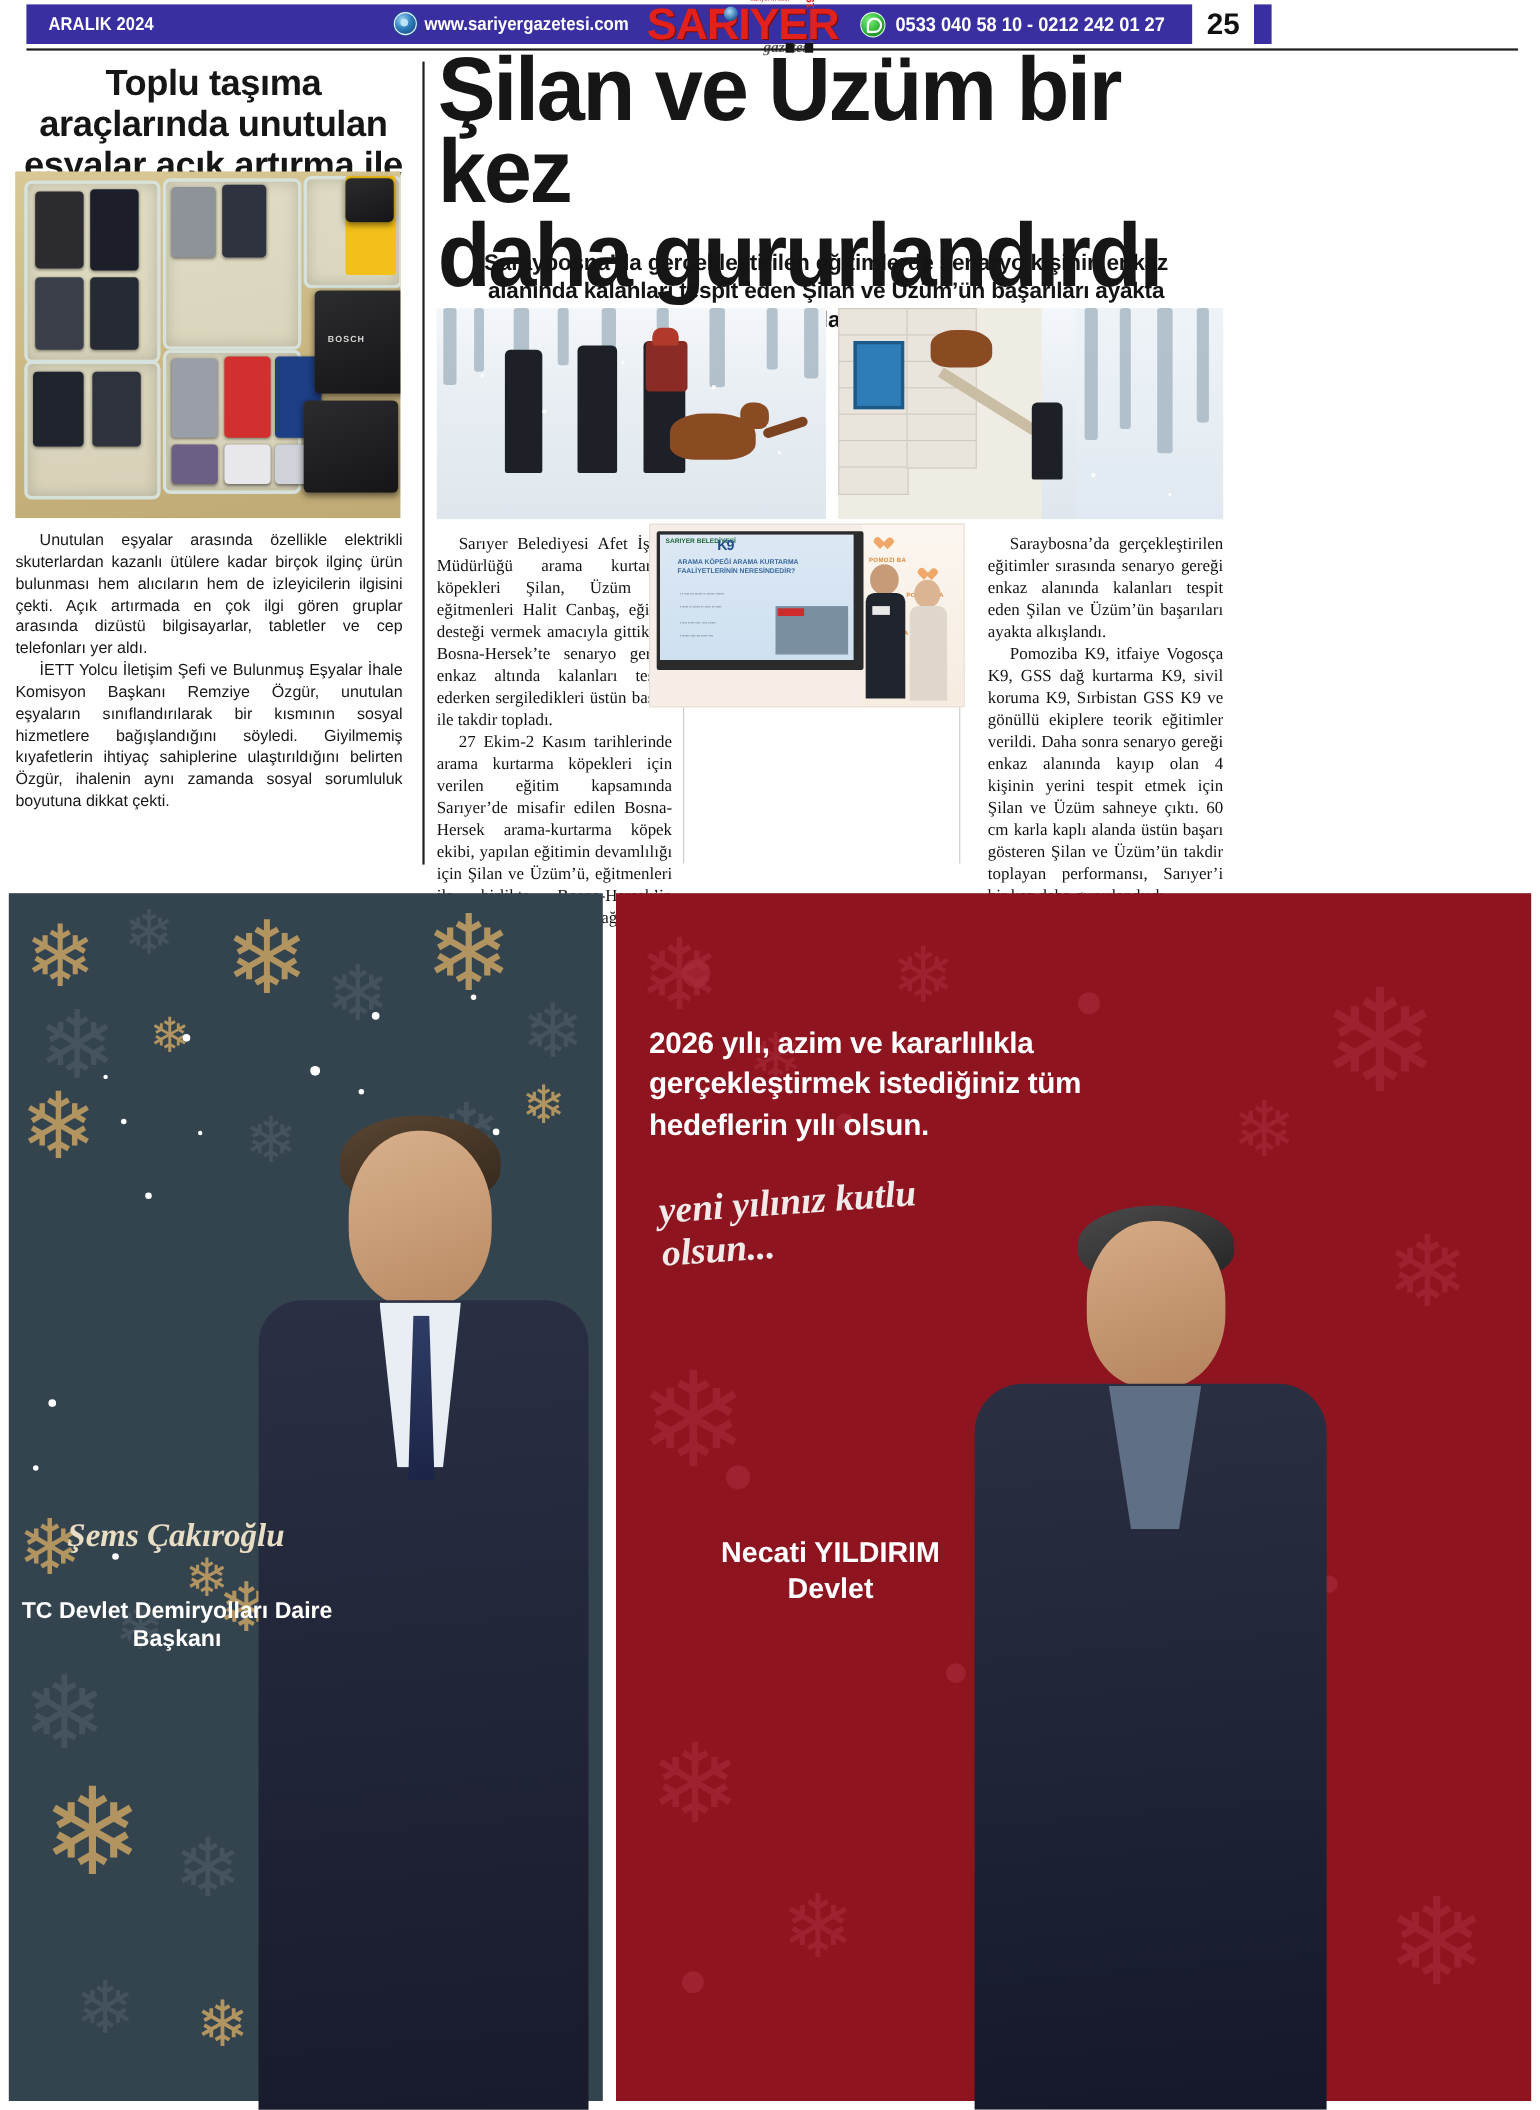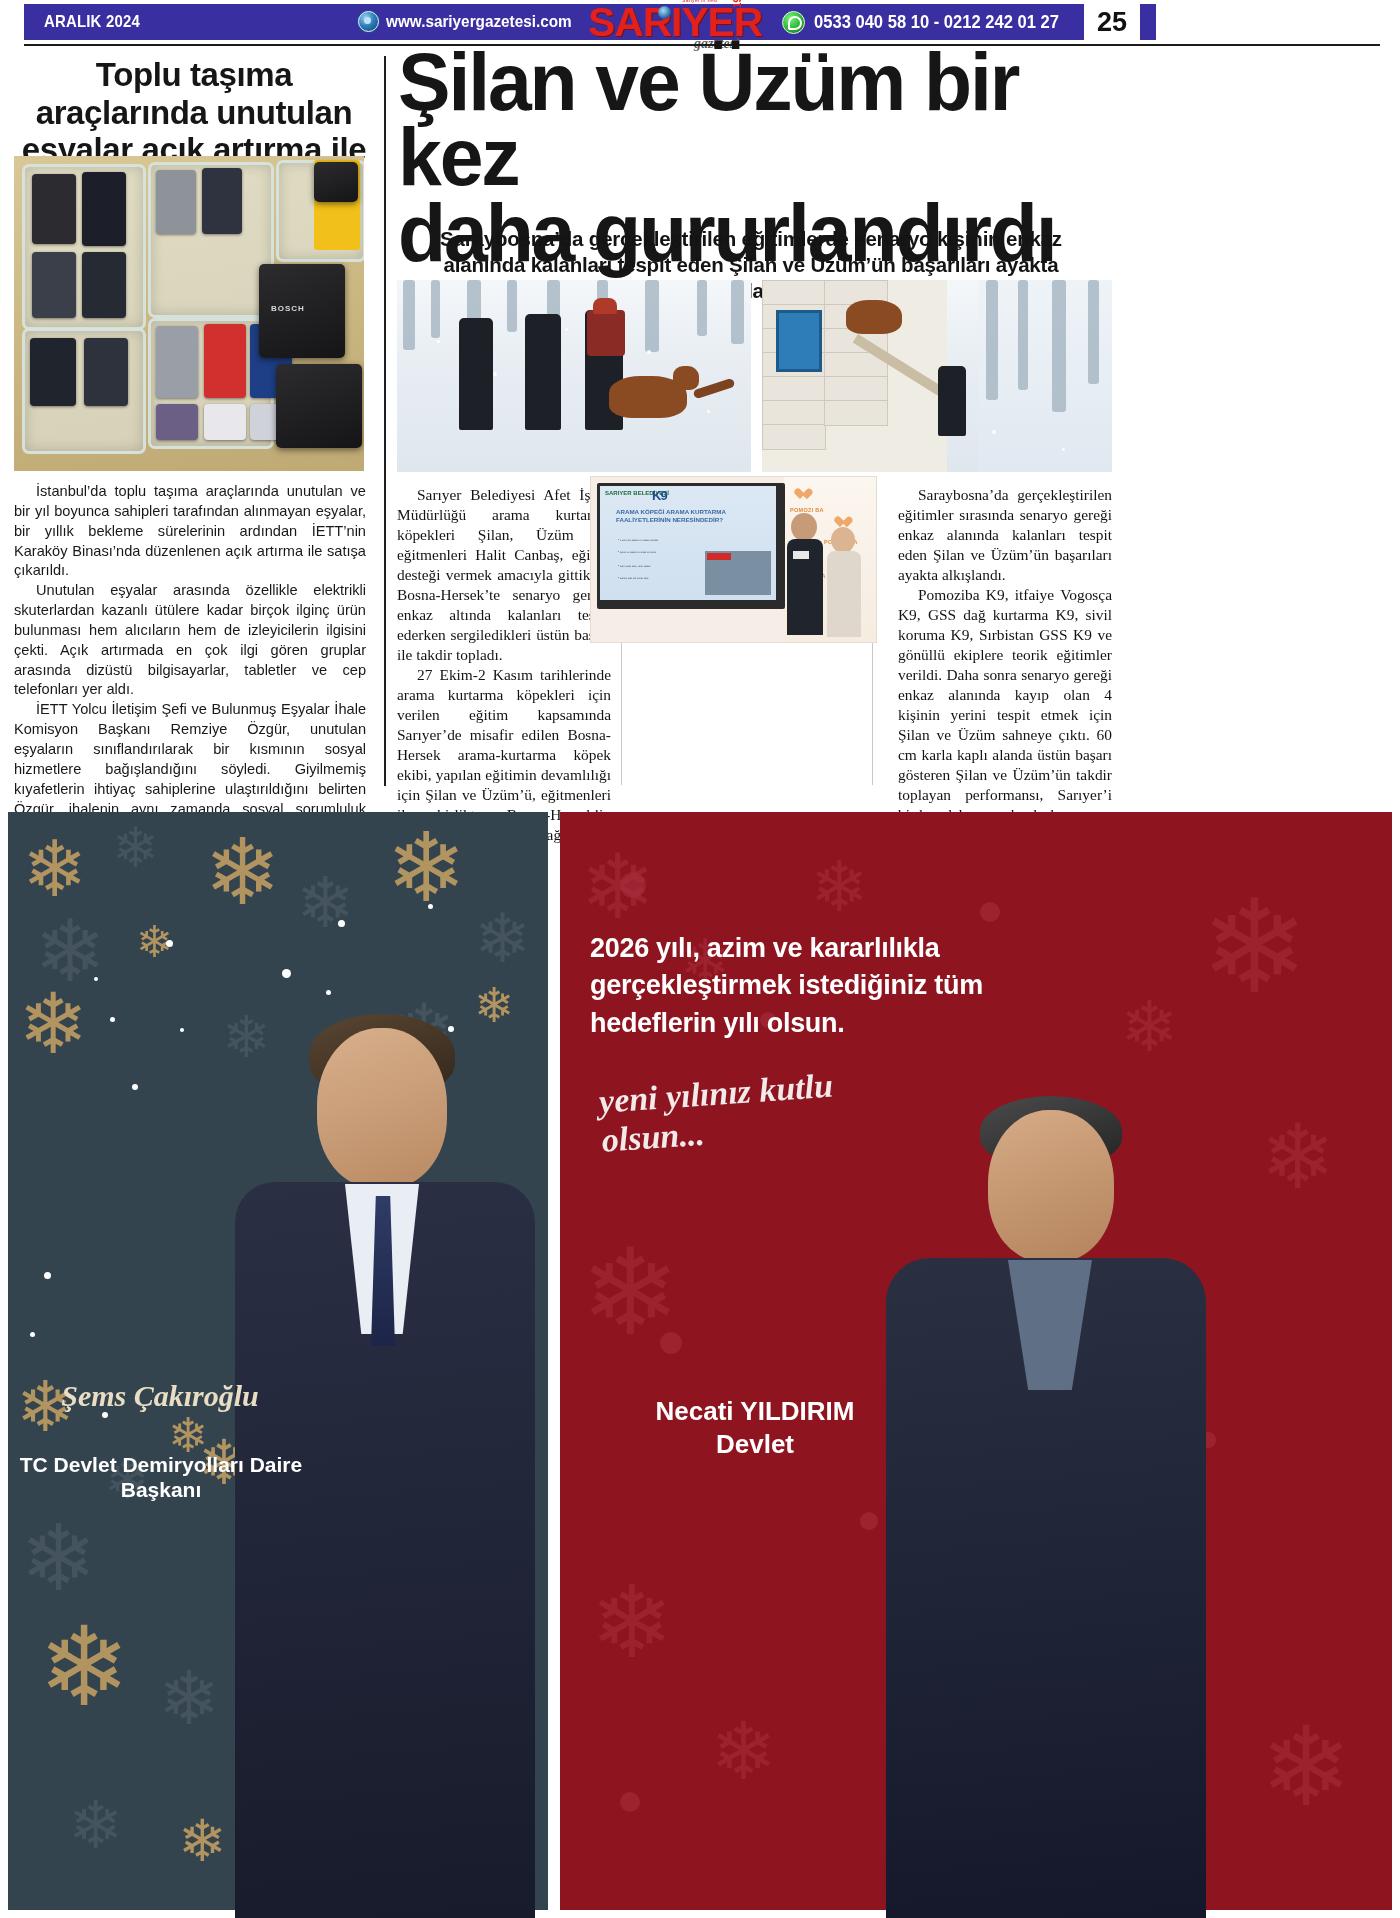--- a/index.html
+++ b/index.html
@@ -277,30 +277,29 @@
     <div class="phone" style="left:70px;top:182px;width:44px;height:68px;background:#2e323c;"></div>
     <div class="phone" style="left:142px;top:14px;width:40px;height:64px;background:#8e9299;"></div>
     <div class="phone" style="left:188px;top:12px;width:40px;height:66px;background:#2f3340;"></div>
     <div class="phone" style="left:142px;top:170px;width:42px;height:72px;background:#9a9ea6;"></div>
     <div class="phone" style="left:190px;top:168px;width:42px;height:74px;background:#d22f2f;"></div>
     <div class="phone" style="left:142px;top:248px;width:42px;height:36px;background:#6b5f86;"></div>
     <div class="phone" style="left:190px;top:248px;width:42px;height:36px;background:#e8e8ec;"></div>
     <div class="phone" style="left:236px;top:168px;width:42px;height:74px;background:#1e3f86;"></div>
     <div class="phone" style="left:236px;top:248px;width:42px;height:36px;background:#cfd3d9;"></div>
 
-    <div class="tool-case" style="left:245px;top:108px;width:86px;height:94px;">
+    <div class="tool-case" style="left:272px;top:108px;width:86px;height:94px;">
       <span class="bosch" style="left:12px;top:40px;">BOSCH</span>
     </div>
     <div class="tool-case" style="left:262px;top:208px;width:86px;height:84px;"></div>
     <div class="dewalt" style="left:300px;top:4px;width:46px;height:90px;"></div>
     <div class="tool-case" style="left:300px;top:6px;width:44px;height:40px;"></div>
   </div>
 
   <div class="left-body">
-    <p>İstanbul’da toplu taşıma araçlarında unutulan ve bir yıl boyunca sahipleri tarafından alınmayan eşyalar, bir yıllık bekleme sürelerinin ardından İETT’nin Karaköy Binası’nda düzenlenen açık artırma ile satışa çıkarıldı.</p>
     <p>Unutulan eşyalar arasında özellikle elektrikli skuterlardan kazanlı ütülere kadar birçok ilginç ürün bulunması hem alıcıların hem de izleyicilerin ilgisini çekti. Açık artırmada en çok ilgi gören gruplar arasında dizüstü bilgisayarlar, tabletler ve cep telefonları yer aldı.</p>
     <p>İETT Yolcu İletişim Şefi ve Bulunmuş Eşyalar İhale Komisyon Başkanı Remziye Özgür, unutulan eşyaların sınıflandırılarak bir kısmının sosyal hizmetlere bağışlandığını söyledi. Giyilmemiş kıyafetlerin ihtiyaç sahiplerine ulaştırıldığını belirten Özgür, ihalenin aynı zamanda sosyal sorumluluk boyutuna dikkat çekti.</p>
   </div>
 
   <div class="vdiv"></div>
 
   <div class="mainhead">
     <div>Şilan ve Üzüm bir kez</div>
     <div>daha gururlandırdı</div>
   </div>

